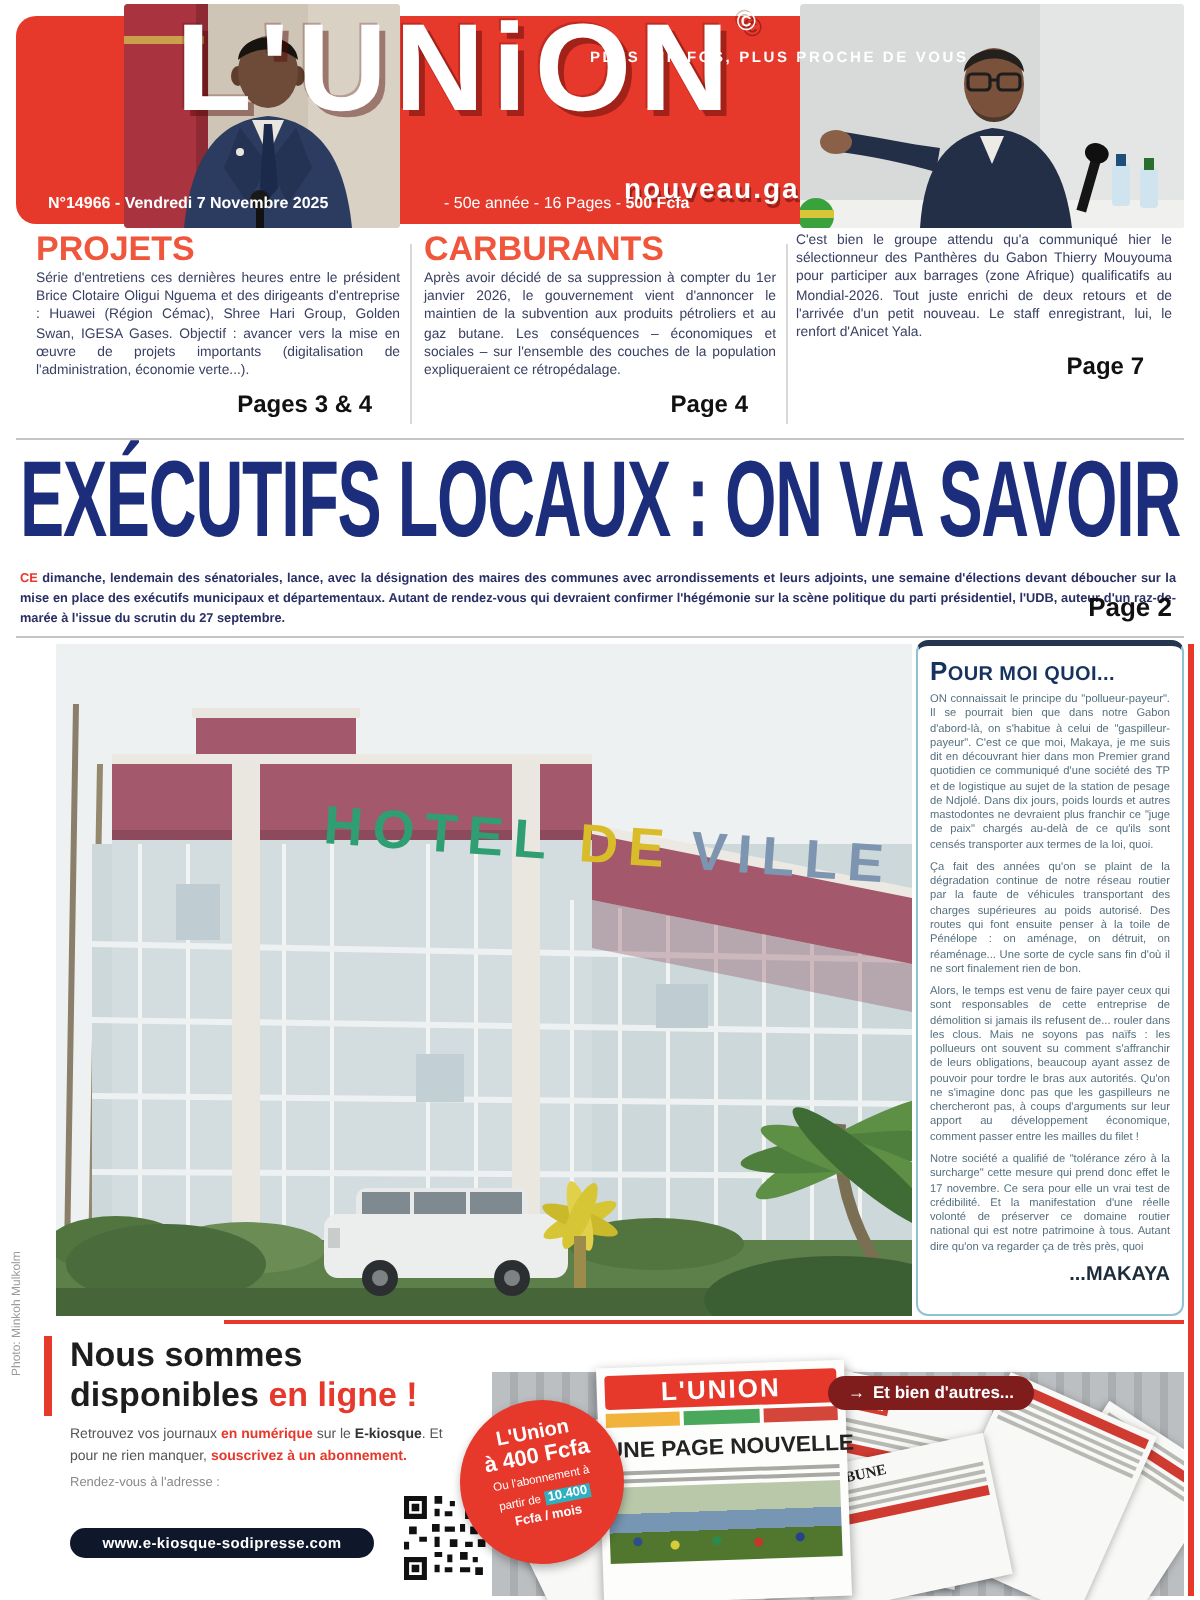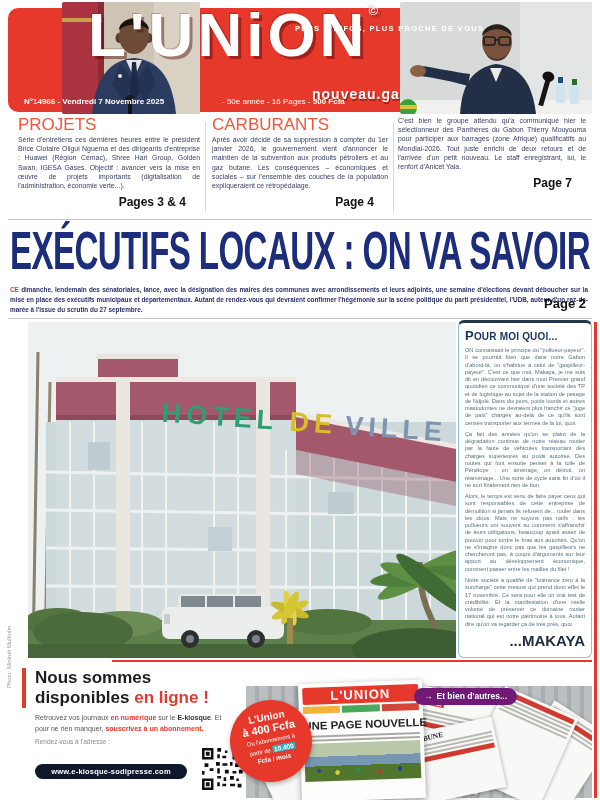--- a/index.html
+++ b/index.html
@@ -18,21 +18,21 @@
   .website{position:absolute;left:312px;top:86px;z-index:4;color:#fff;font-weight:900;font-size:14px;
            letter-spacing:1px;text-shadow:1px 2px 0 rgba(80,8,4,.5);}
   .issue-line{position:absolute;left:24px;top:97px;z-index:4;color:#fff;font-size:8px;font-weight:700;}
   .edition-line{position:absolute;left:222px;top:97px;z-index:4;color:#fff;font-size:8px;}
   .edition-line b{font-weight:700;}
 
   
   .teasers{position:absolute;left:0;top:114px;width:600px;height:104px;z-index:1;}
   .teaser{position:absolute;top:2px;}
   .t1{left:18px;width:182px;} .t2{left:212px;width:176px;} .t3{left:398px;width:188px;}
-  .teaser h2{margin:0 0 2px;font-size:17px;font-weight:400;line-height:1;}
+  .teaser h2{margin:0 0 2px;font-size:17px;font-weight:700;line-height:1;}
   .t1 h2,.t2 h2{color:#f0563c;} .t3 h2{color:#43b4a1;}
   .teaser p{margin:0;font-size:6.9px;line-height:1.33;color:#3a4063;text-align:justify;}
   .page-ref{display:block;text-align:right;font-size:12px;font-weight:800;color:#111;margin-top:5px;padding-right:14px;}
   .vsep{position:absolute;top:8px;width:1px;height:90px;background:#d8d8d8;}
   .vsep1{left:205px;} .vsep2{left:393px;}
   .rule{position:absolute;left:8px;width:584px;height:1px;background:#c4c4c4;}
   .rule-top{top:219px;} .rule-mid{top:318px;}
 
   
   .headline-wrap{position:absolute;left:10px;top:223px;width:580px;height:58px;}
@@ -46,21 +46,21 @@
   
   .hotel{position:absolute;left:28px;top:322px;width:428px;height:336px;overflow:hidden;}
   .credit{position:absolute;left:6px;top:688px;transform:rotate(-90deg);transform-origin:left top;
           font-size:6px;color:#9a9a9a;white-space:nowrap;z-index:2;}
   .column{position:absolute;left:458px;top:320px;width:134px;height:338px;box-sizing:border-box;
           border:1px solid #8fc3d4;border-top:3px solid #24364f;border-radius:6px;background:#fff;
           padding:5px 6px;z-index:2;}
   .column h3{margin:0 0 4px;font-size:10px;font-weight:800;color:#16335f;text-transform:uppercase;letter-spacing:.2px;}
   .column h3::first-letter{font-size:13px;}
   .column p{margin:0 0 4px;font-size:5.6px;line-height:1.3;color:#56707f;text-align:justify;}
-  .sig{text-align:right;font-size:15px;font-weight:800;color:#1d2b3a;text-transform:uppercase;margin-top:2px;}
+  .sig{text-align:right;font-size:10px;font-weight:800;color:#1d2b3a;text-transform:uppercase;margin-top:2px;}
   .red-edge{position:absolute;left:594px;top:322px;width:3px;height:476px;background:#e6382b;}
 
   
   .bottom{position:absolute;left:8px;top:660px;width:584px;height:140px;overflow:hidden;z-index:1;}
   .red-topline{position:absolute;left:104px;top:0;width:480px;height:2px;background:#e6382b;}
   .left-ad{position:absolute;left:14px;top:8px;width:230px;height:130px;}
   .ad-title{border-left:4px solid #e6382b;padding-left:9px;font-size:17px;font-weight:800;color:#1d1d1d;line-height:1.18;}
   .ad-title .red{color:#e6392c;}
   .ad-body{margin-top:5px;padding-left:13px;font-size:7px;color:#555;line-height:1.5;width:198px;}
   .ad-body .b{font-weight:800;color:#333;} .ad-body .br{font-weight:800;color:#e6392c;}
@@ -95,21 +95,21 @@
   .cover-line{height:2px;background:#a9a9a4;margin:2px 0;}
   .cover-photo{margin-top:2px;height:38px;
     background:
       radial-gradient(circle at 12% 72%, #2c4f8a 0 2px, transparent 2.5px),
       radial-gradient(circle at 28% 78%, #d8cc3a 0 2px, transparent 2.5px),
       radial-gradient(circle at 46% 74%, #2c8a4f 0 2px, transparent 2.5px),
       radial-gradient(circle at 64% 78%, #c0392b 0 2px, transparent 2.5px),
       radial-gradient(circle at 82% 73%, #27418a 0 2px, transparent 2.5px),
       linear-gradient(180deg,#b9c8a9 0 35%,#7796b3 35% 60%,#51772f 60%);}
 
-  .others-pill{position:absolute;left:406px;top:28px;height:17px;border-radius:9px;background:#701a75;color:#fff;
+  .others-pill{position:absolute;left:406px;top:28px;height:17px;border-radius:9px;background:#7f1d1d;color:#fff;
                font-size:8.5px;font-weight:700;line-height:17px;padding:0 10px;z-index:7;cursor:pointer;}
   .others-pill .arr{margin-right:4px;font-weight:900;}
   .badge{position:absolute;left:222px;top:40px;width:82px;height:82px;border-radius:50%;background:#e6392c;
          transform:rotate(-11deg);color:#fff;text-align:center;padding-top:11px;box-sizing:border-box;z-index:8;
          box-shadow:0 2px 5px rgba(0,0,0,.3);}
   .badge .l1{font-size:10px;font-weight:800;line-height:1.1;}
   .badge .l2{font-size:11px;font-weight:900;line-height:1.2;}
   .badge .l3{font-size:5.8px;margin-top:2px;line-height:1.3;}
   .badge .l4{font-size:5.8px;line-height:1.4;}
   .badge .hl{background:#2fb0bf;padding:0 2px;font-weight:800;font-size:6.5px;}

